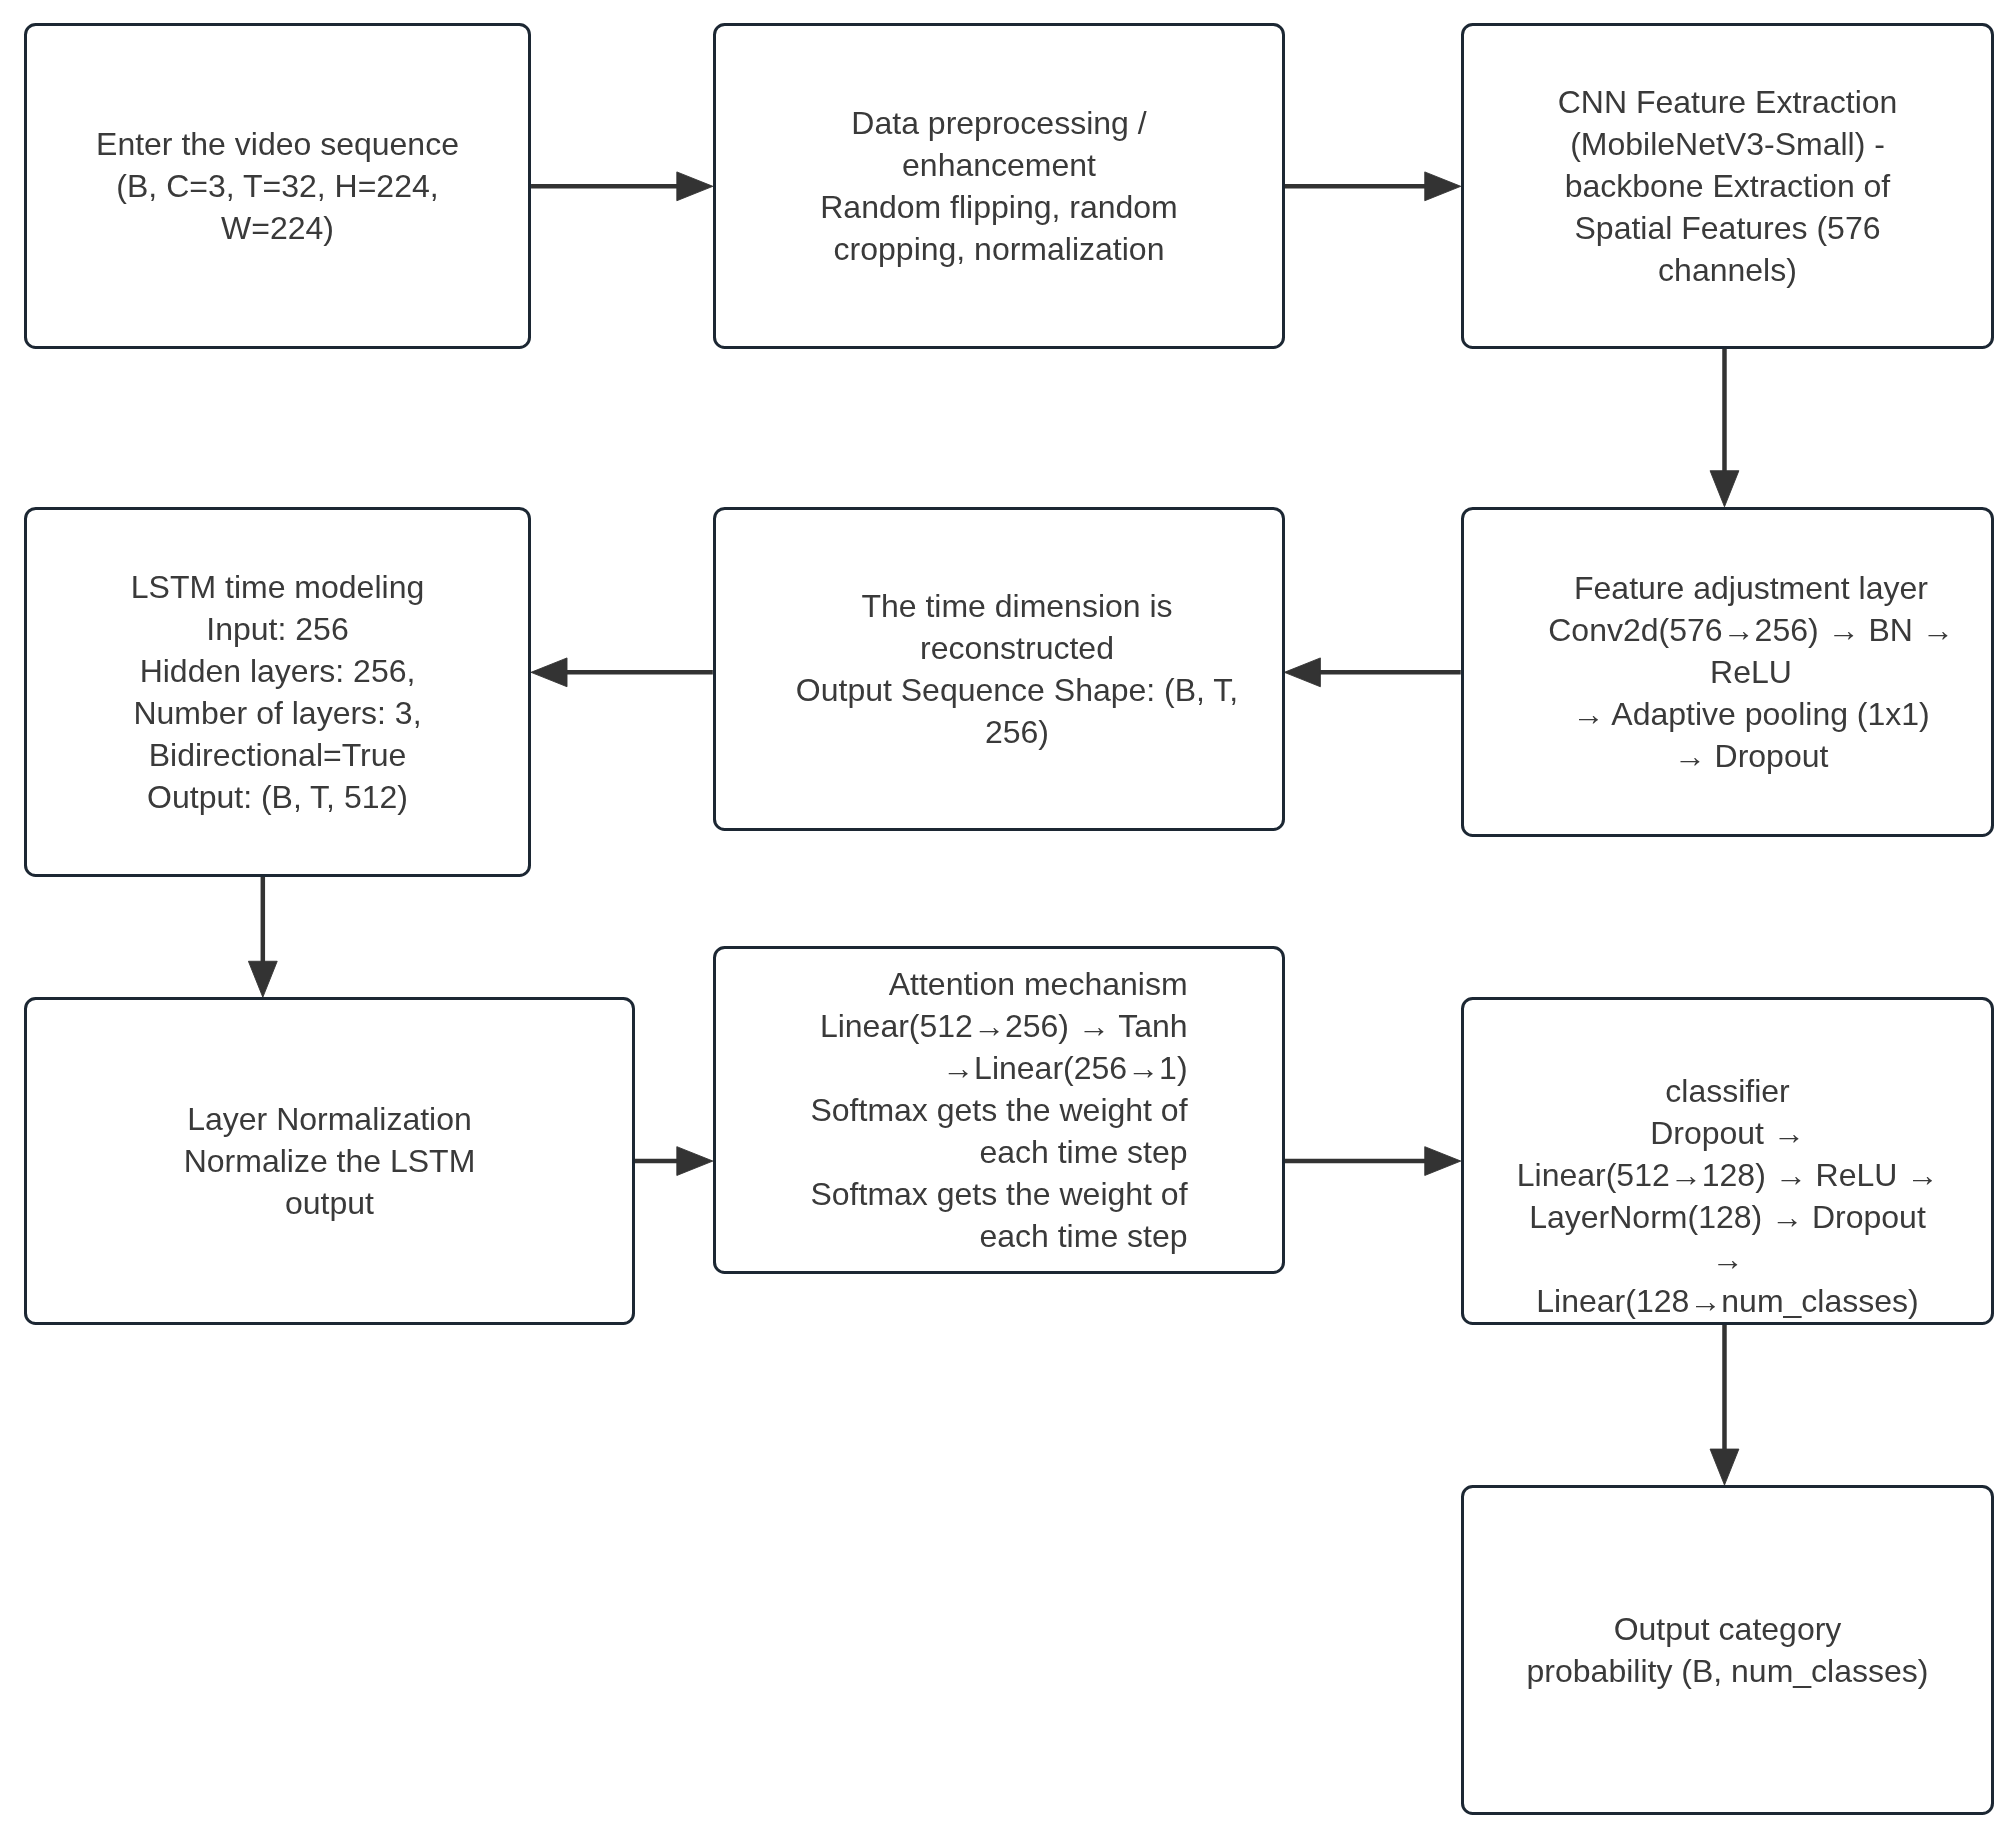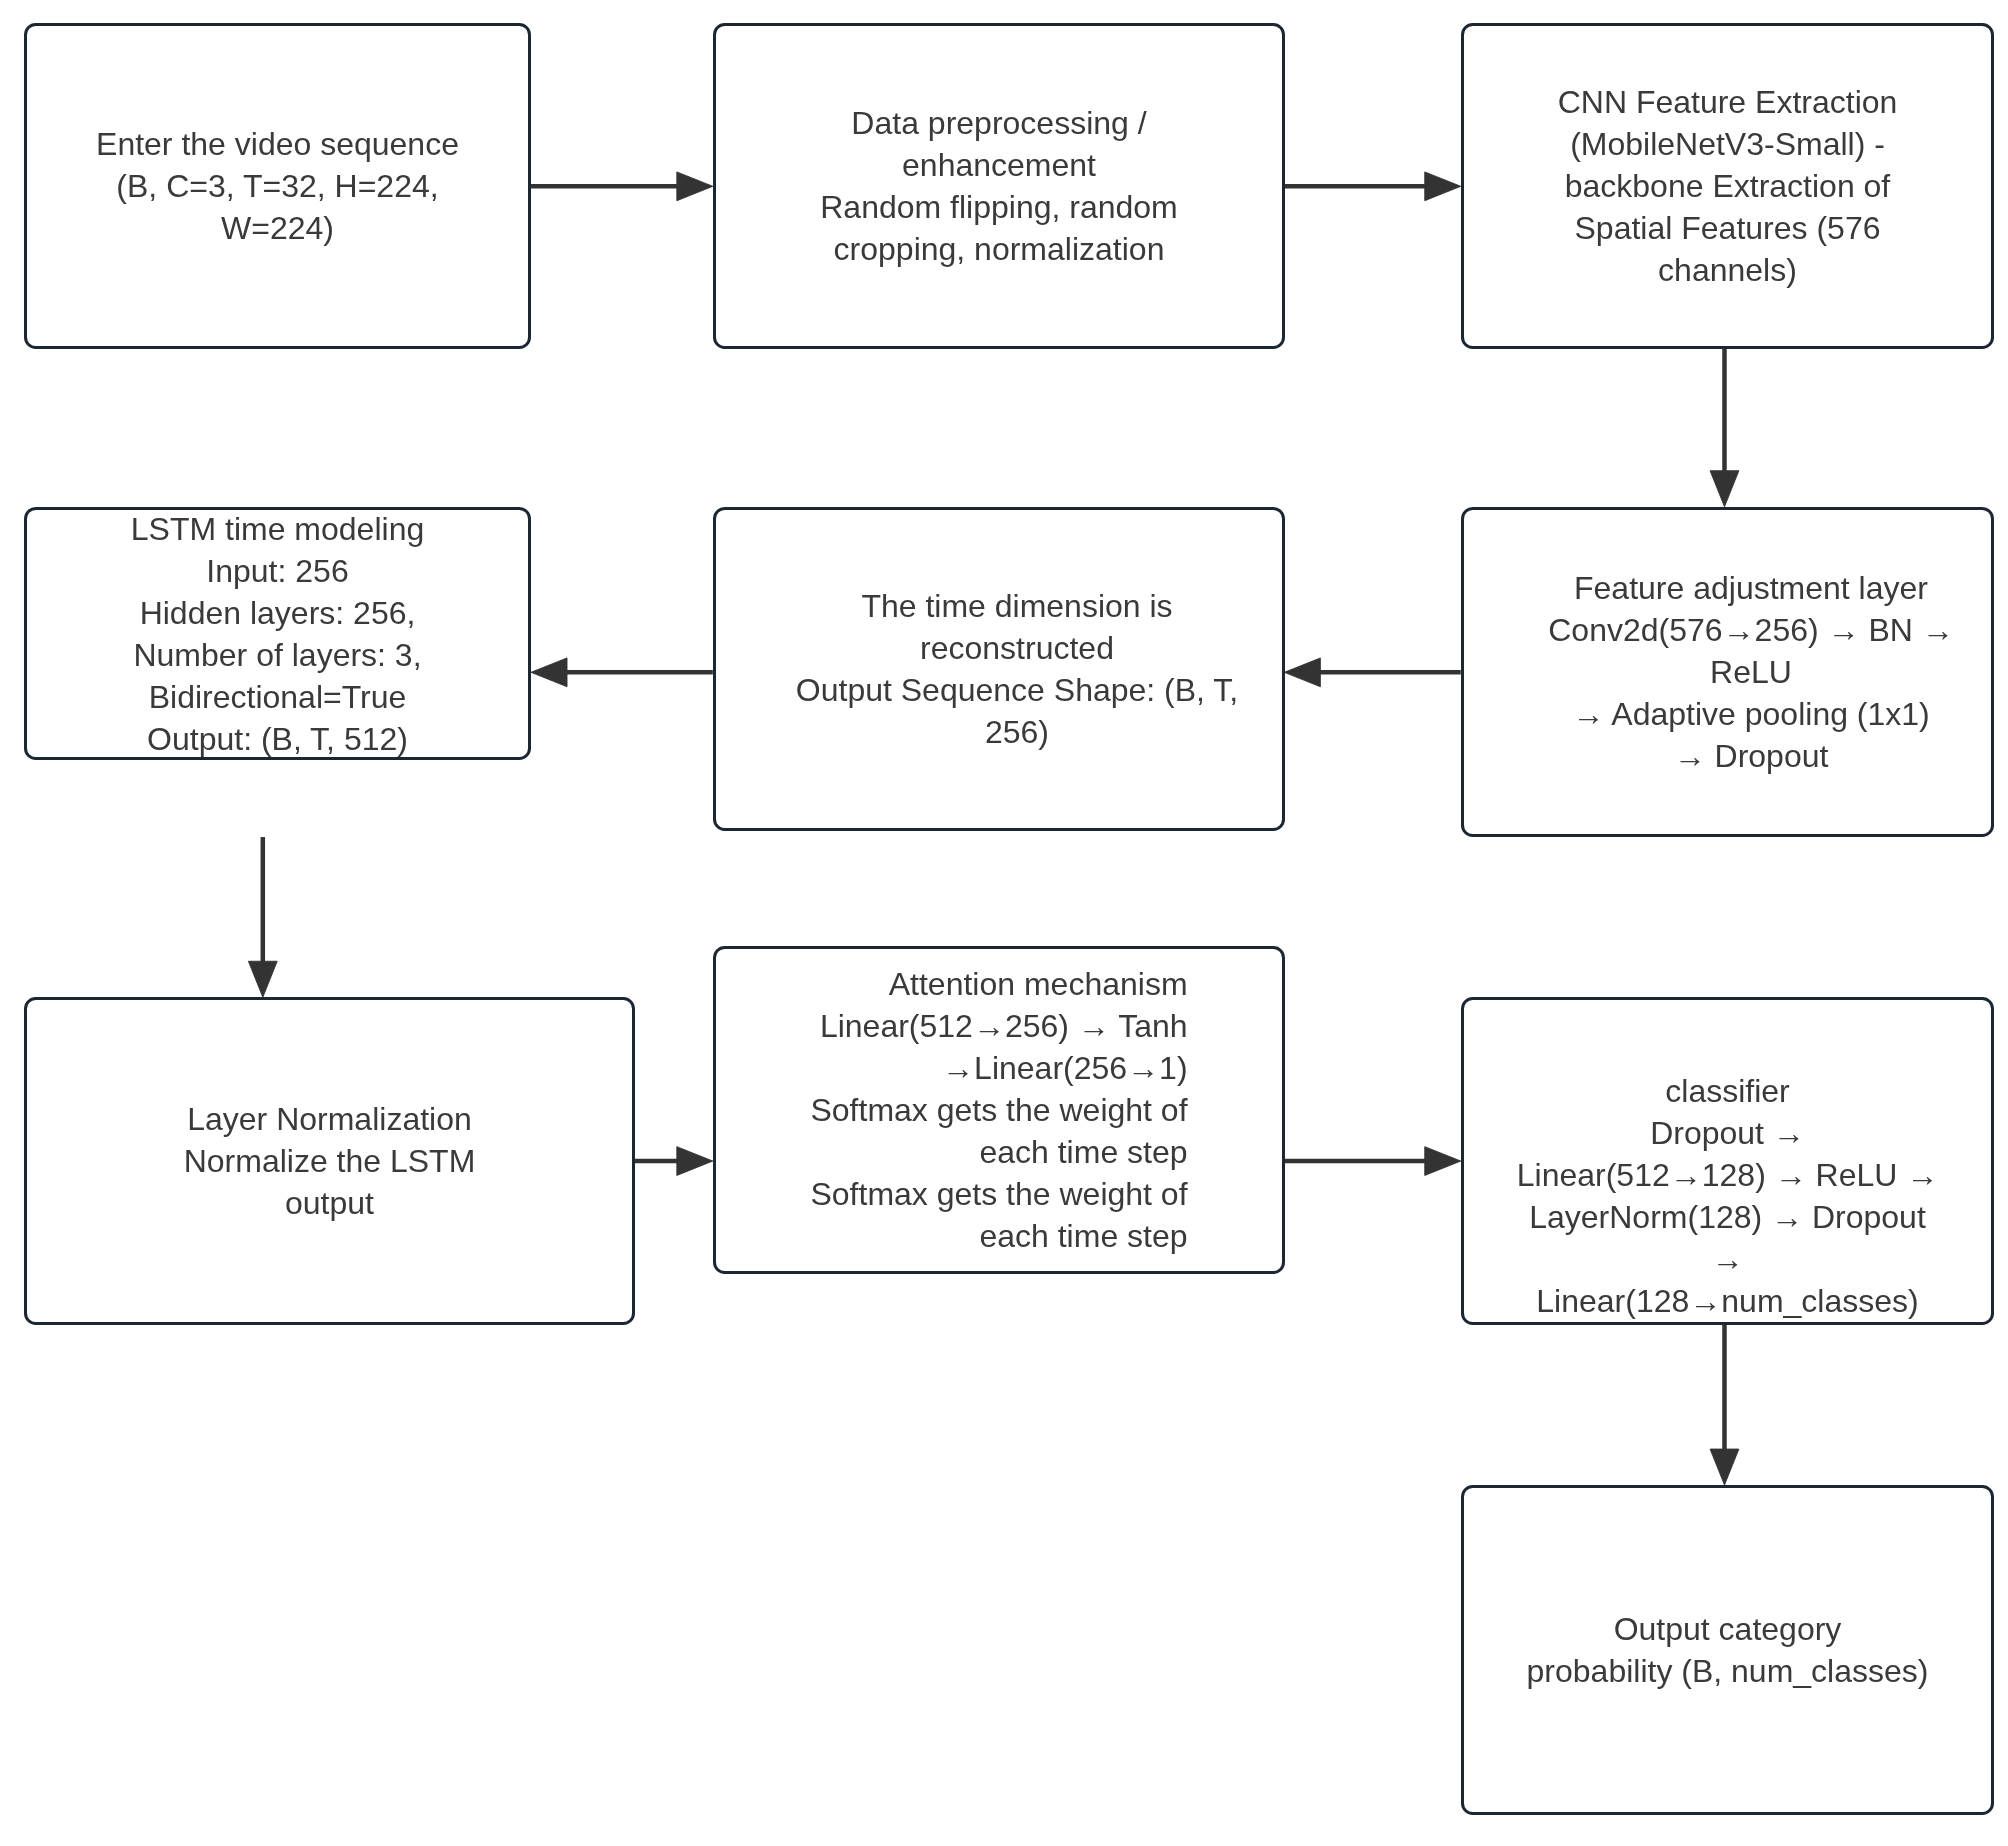--- a/index.html
+++ b/index.html
@@ -107,21 +107,21 @@
   </div>
 
   <div class="node" style="left:1461px; top:22.5px; width:533px; height:326px;">
     <div class="node-text">CNN Feature Extraction
 (MobileNetV3-Small) -
 backbone Extraction of
 Spatial Features (576
 channels)</div>
   </div>
 
-  <div class="node" style="left:24px; top:507px; width:507px; height:253px;">
+  <div class="node" style="left:24px; top:507px; width:507px; height:370px;">
     <div class="node-text">LSTM time modeling
 Input: 256
 Hidden layers: 256,
 Number of layers: 3,
 Bidirectional=True
 Output: (B, T, 512)</div>
   </div>
 
   <div class="node" style="left:713px; top:507px; width:572px; height:324px;padding-left:36px;">
     <div class="node-text">The time dimension is

